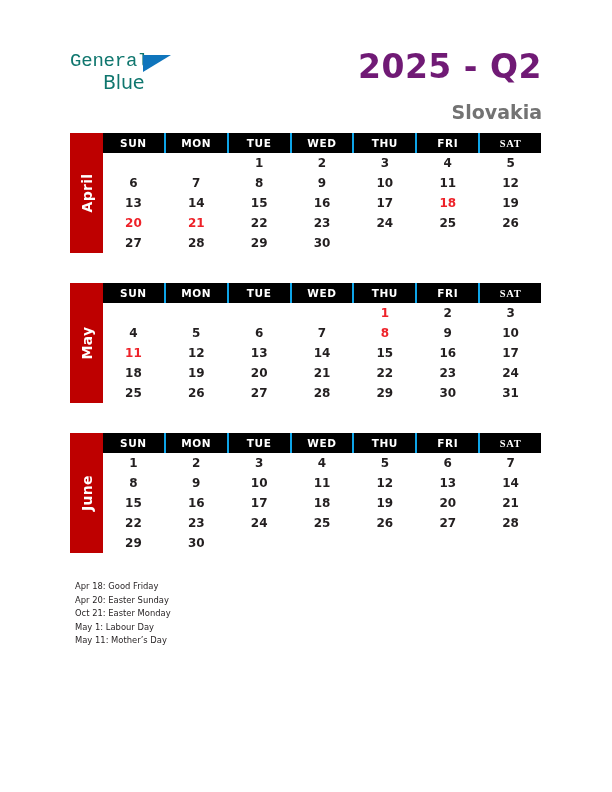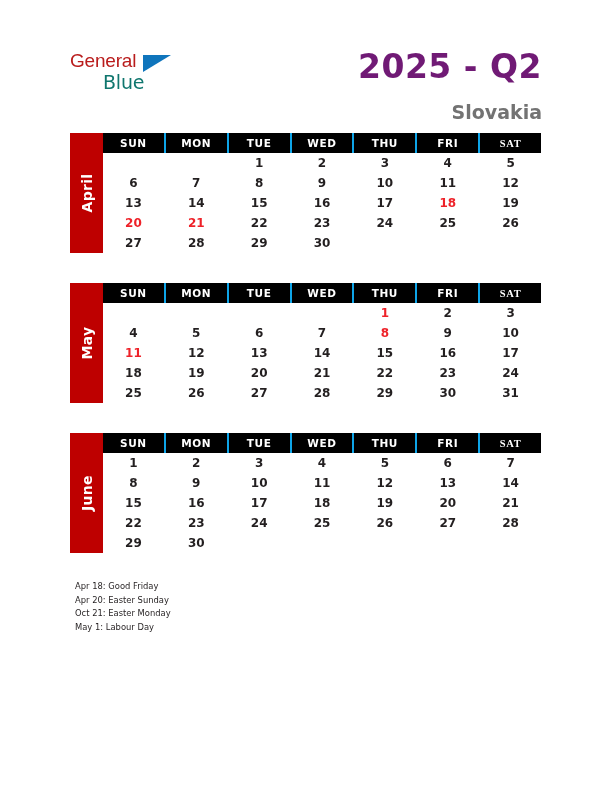--- a/index.html
+++ b/index.html
@@ -27,24 +27,24 @@
     left: 70px;
     top: 50px;
     width: 120px;
     height: 50px;
   }
   .logo-row1 {
     position: absolute;
     left: 0; top: 0;
     font-size: 19px;
     font-weight: 400;
-    color: #b91c1c;
+    color: #0f766e;
     letter-spacing: -0.2px;
     line-height: 22px;
-    font-family: Liberation Sans, sans-serif;
+    font-family: Liberation Mono, monospace;
   }
   .logo-tri {
     position: absolute;
     left: 73px;
     top: 5px;
     width: 0; height: 0;
     border-left: 28px solid #0f75bc;
     border-bottom: 17px solid transparent;
   }
   .logo-row2 {
@@ -368,13 +368,14 @@
         </div>
       </div>
     </div>
   </div>
 
 <div class="legend" id="legend-container">
     <div class="legend-item">Apr 18: Good Friday</div>
     <div class="legend-item">Apr 20: Easter Sunday</div>
     <div class="legend-item">Oct 21: Easter Monday</div>
     <div class="legend-item">May 1: Labour Day</div>
+    <div class="legend-item">May 11: Mother’s Day</div>
   </div>
 
 </body></html>

